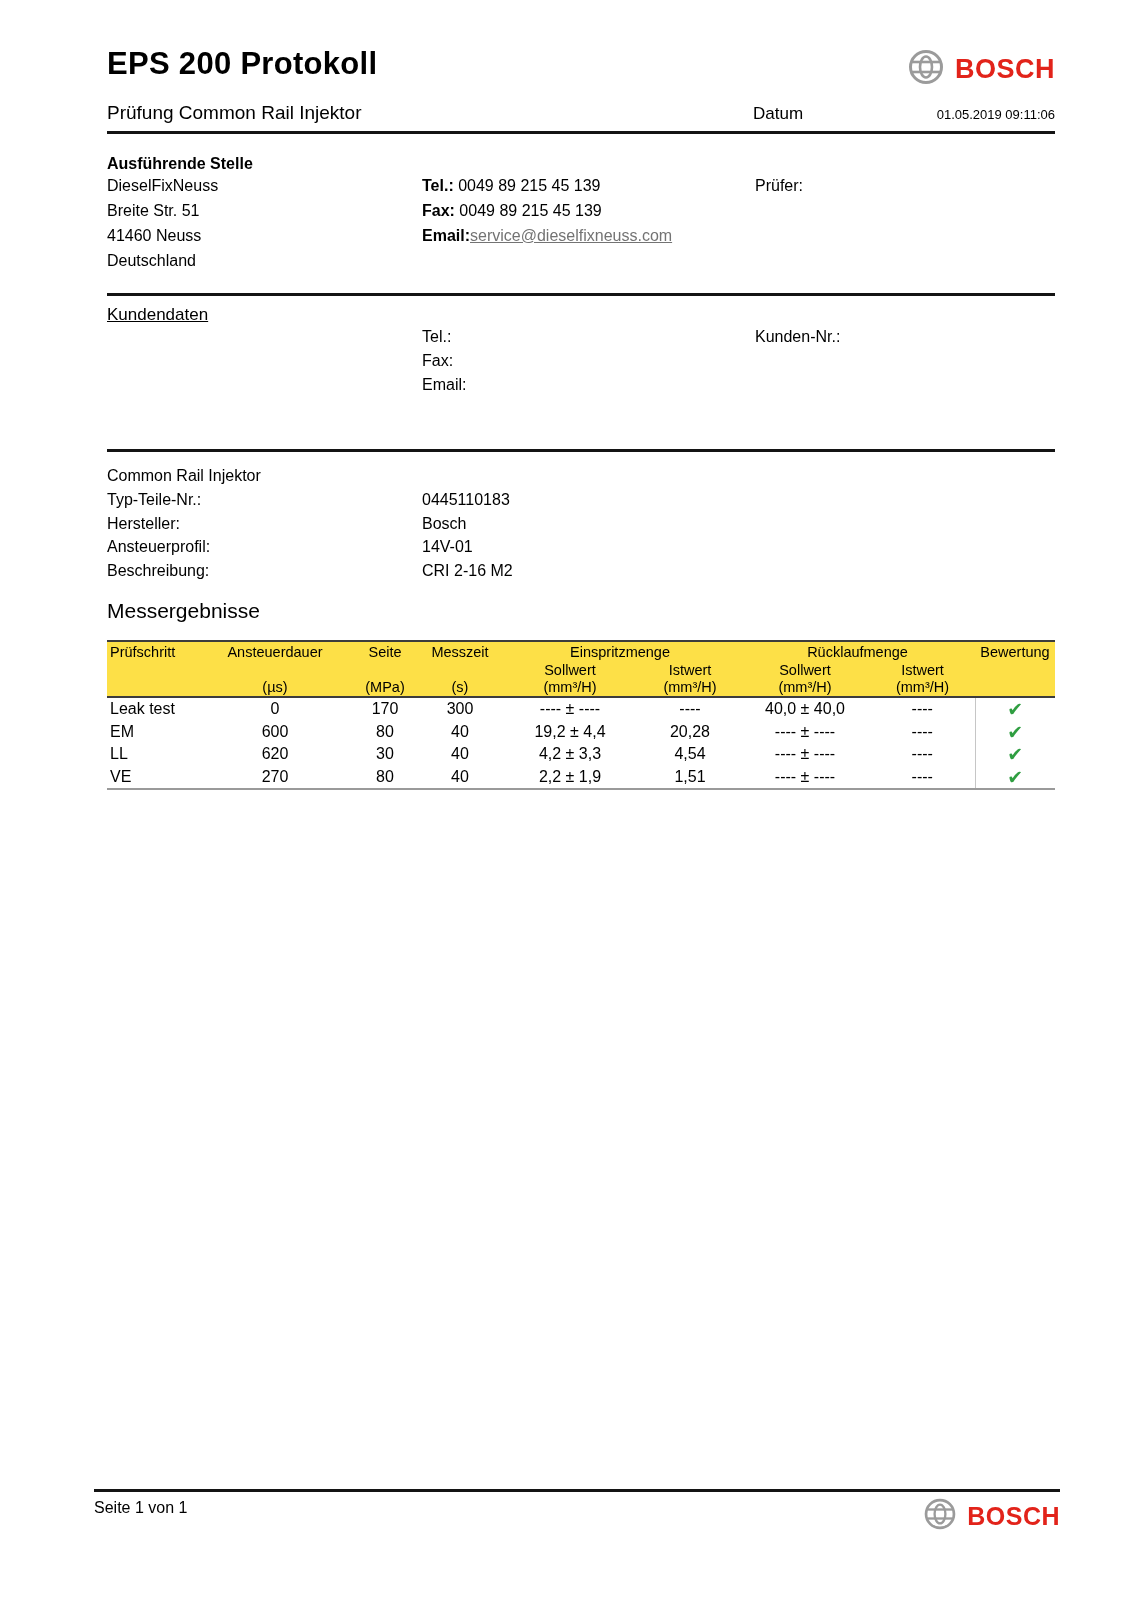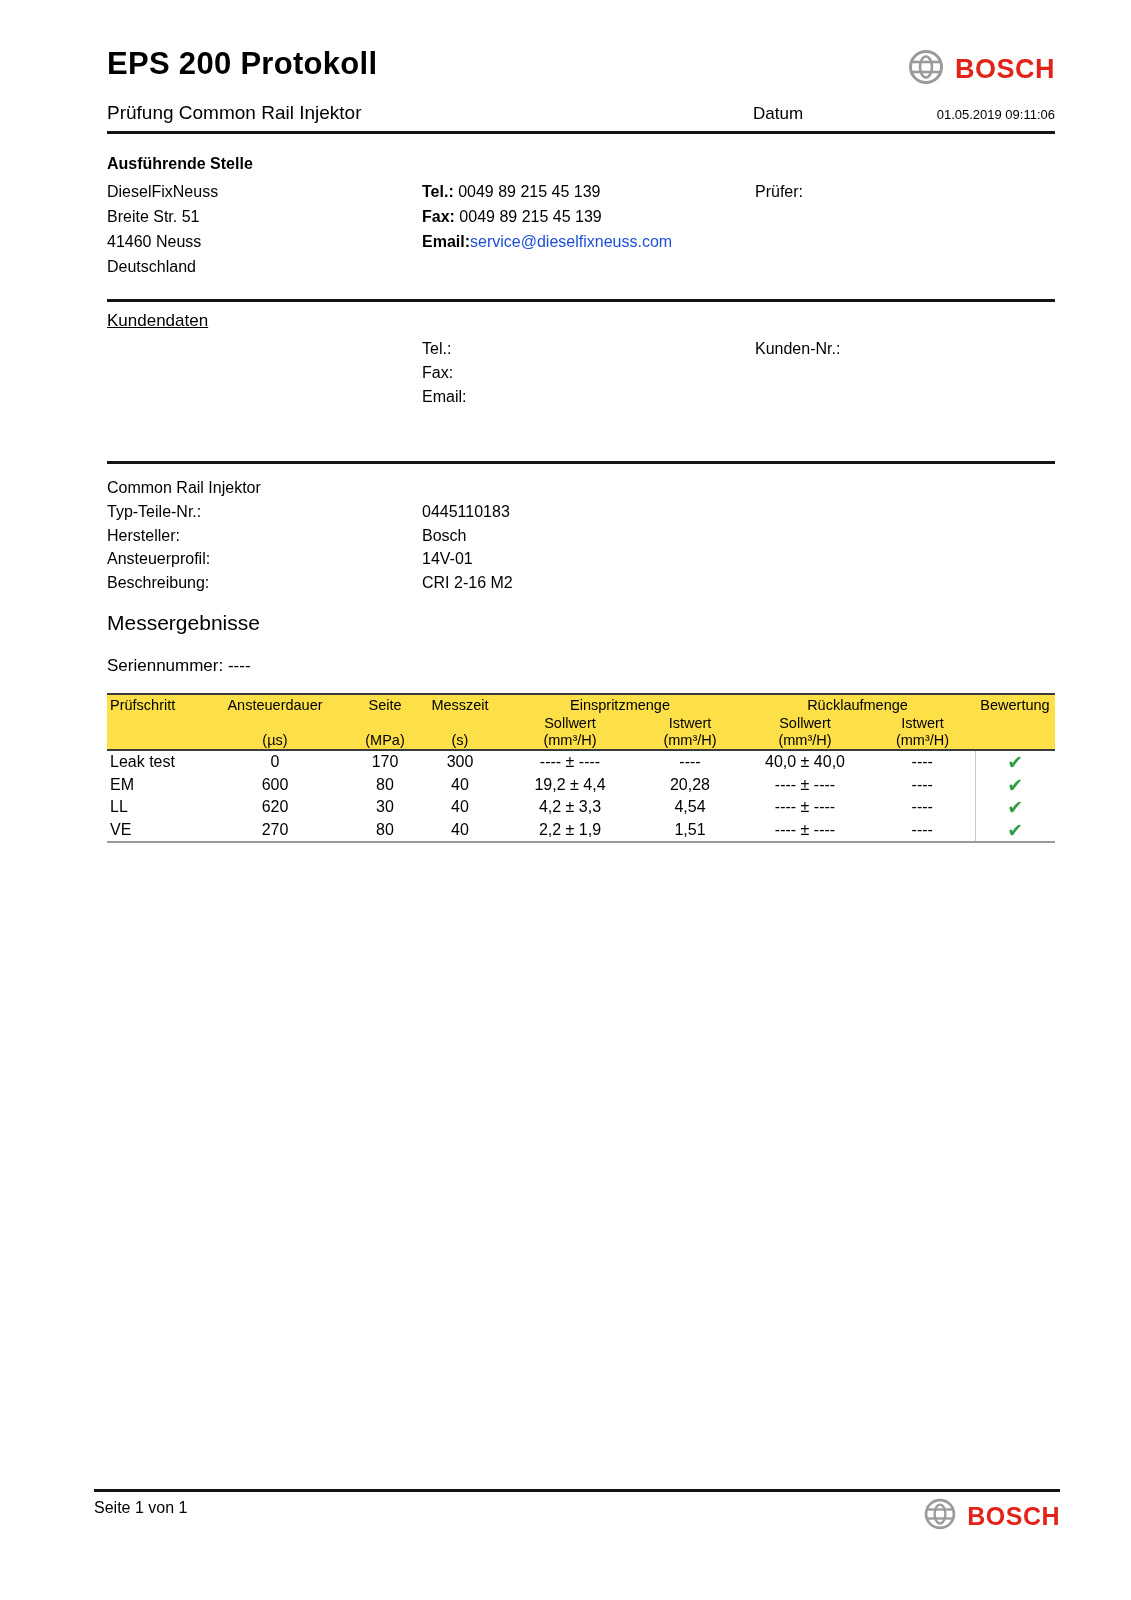--- a/index.html
+++ b/index.html
@@ -23,21 +23,21 @@
   .subtitle-row{display:flex;align-items:baseline;margin-top:11px;}
   .doc-subtitle{width:646px;font-size:19px;font-weight:normal;}
   .date-label{font-size:17px;}
   .date-value{margin-left:auto;font-size:13px;}
 
   .rule{border:none;border-top:3px solid #141414;margin:7px 0 0 0;}
 
   
   .section-heading{font-size:16px;font-weight:bold;margin-top:21px;}
   .section-heading.plain{font-weight:normal;font-size:17px;margin-top:9px;text-decoration:underline;}
-  .grid3{display:grid;grid-template-columns:315px 333px 1fr;margin-top:6px;}
+  .grid3{display:grid;grid-template-columns:315px 333px 1fr;}
   .lines div{line-height:25px;font-size:16px;}
   .lines.tight div{line-height:24px;}
   .lbl-b{font-weight:bold;}
   .email-link{color:#2222bb;text-decoration:none;}
   .provider-gap{height:13px;}
   .customer-block{margin-bottom:52px;}
 
   
   .injector-heading{font-size:16px;margin-top:12px;line-height:24px;}
   .info-row{display:grid;grid-template-columns:315px 1fr;line-height:23.5px;font-size:16px;}
@@ -101,21 +101,21 @@
     <div class="grid3">
       <div class="lines">
         <div>DieselFixNeuss</div>
         <div>Breite Str. 51</div>
         <div>41460 Neuss</div>
         <div>Deutschland</div>
       </div>
       <div class="lines">
         <div><span class="lbl-b">Tel.:</span> <span>0049 89 215 45 139</span></div>
         <div><span class="lbl-b">Fax:</span> <span>0049 89 215 45 139</span></div>
-        <div><span class="lbl-b">Email:</span><a href="#" class="email-link" style="color: #1d4ed8;">service@dieselfixneuss.com</a></div>
+        <div><span class="lbl-b">Email:</span><a href="#" class="email-link" style="color: #737373; text-decoration: underline;">service@dieselfixneuss.com</a></div>
       </div>
       <div class="lines">
         <div>Prüfer:</div>
       </div>
     </div>
     <div class="provider-gap"></div>
     <hr class="rule">
 
     <div class="section-heading plain">Kundendaten</div>
     <div class="grid3 customer-block">
@@ -148,21 +148,20 @@
     <div>14V-01</div>
   </div>
 
   <div class="info-row">
     <div>Beschreibung:</div>
     <div>CRI 2-16 M2</div>
   </div>
 </div>
 
     <div class="h-results">Messergebnisse</div>
-    <div class="serial"><span>Seriennummer:</span> <span>----</span></div>
 
     <table class="results">
       <colgroup>
         <col style="width:93px">
           <col style="width:150px">
           <col style="width:70px">
           <col style="width:80px">
         <col style="width:140px">
           <col style="width:100px">
           <col style="width:130px">

